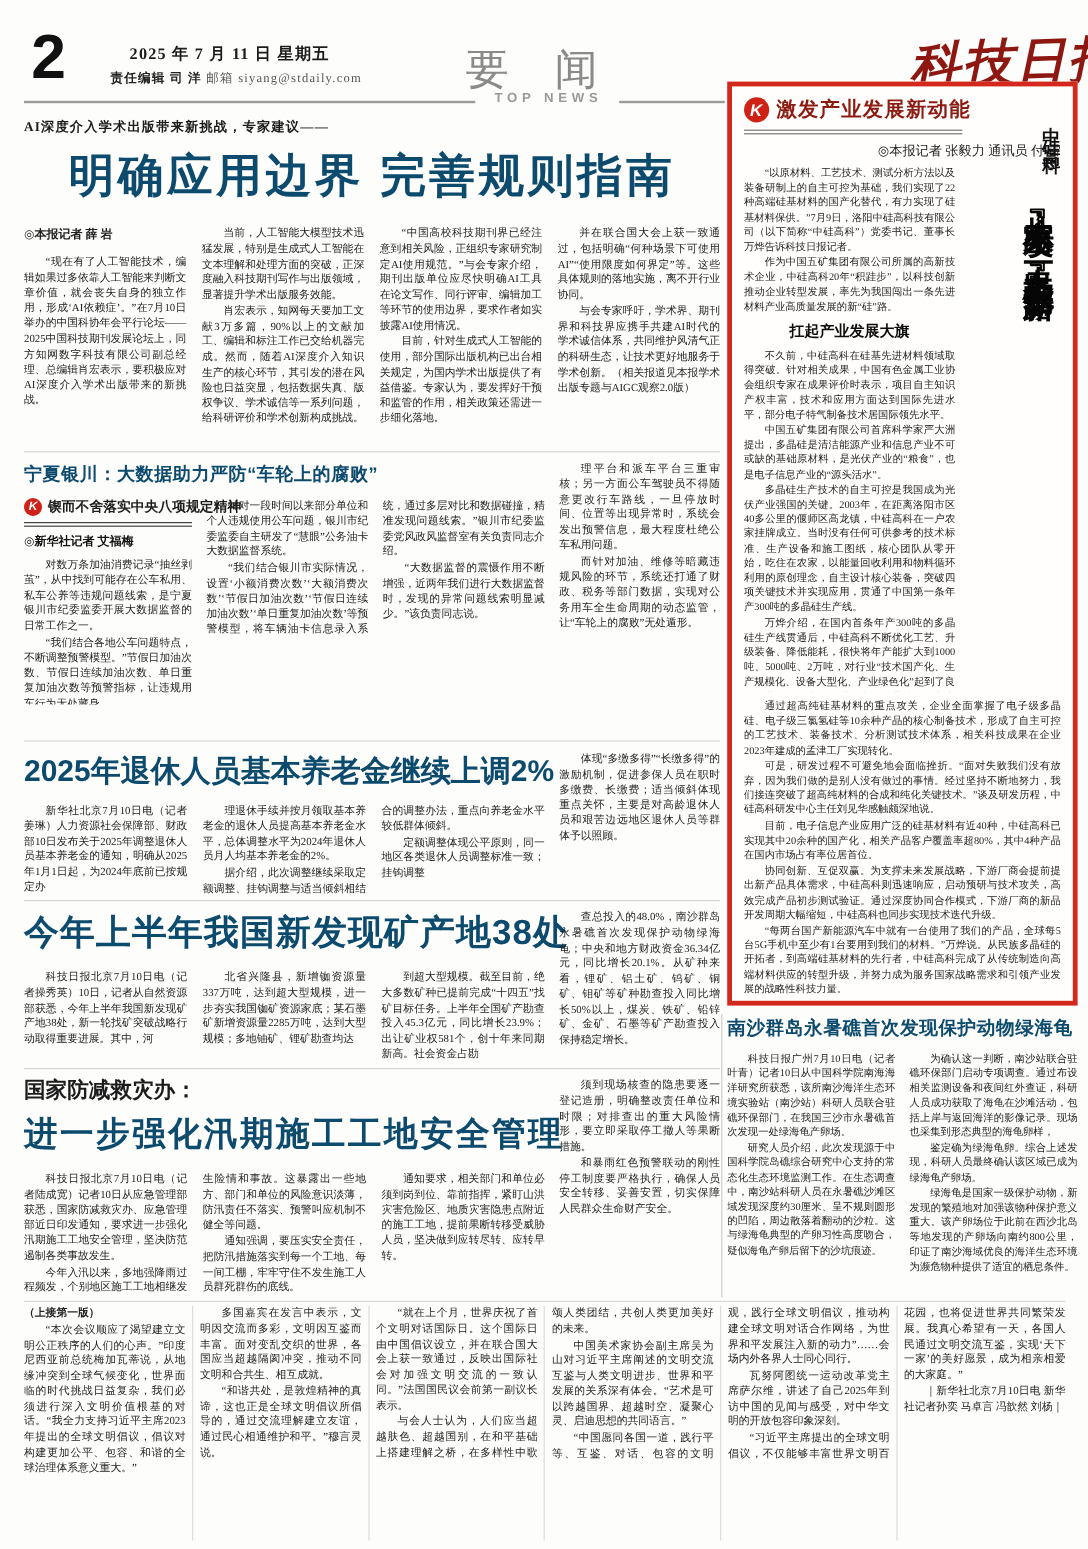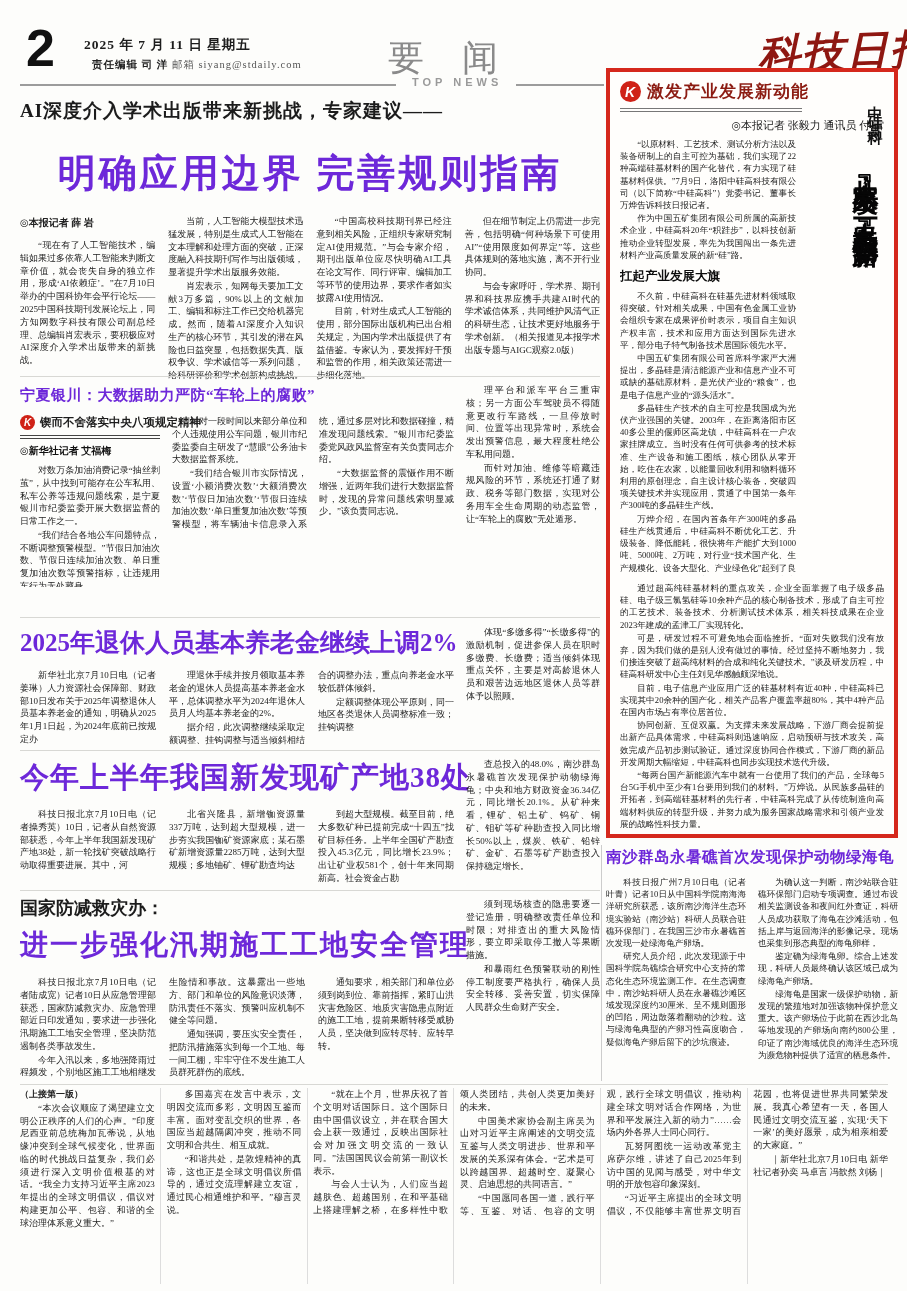--- a/index.html
+++ b/index.html
@@ -1,21 +1,21 @@
 <!DOCTYPE html>
 <html><head>
 <meta charset="utf-8">
 <style>
   html,body{margin:0;padding:0;background:#e8e8e6;}
   .page{position:relative;width:907px;height:1291px;margin:0 auto;background:#fdfdfb;overflow:hidden;
         font-family:"Liberation Serif","DejaVu Serif",serif;color:#1c1c1c;}
   
   .pagenum{position:absolute;left:26px;top:22px;font-family:"Liberation Sans",sans-serif;
            font-weight:bold;font-size:52px;line-height:1;color:#111;}
-  .hdate{position:absolute;left:84px;top:36px;font-weight:bold;font-size:13.5px;letter-spacing:1px;}
+  .hdate{position:absolute;left:108px;top:36px;font-weight:bold;font-size:13.5px;letter-spacing:1px;}
   .heditor{position:absolute;left:92px;top:58px;font-size:10.5px;color:#555;letter-spacing:1px;}
   .heditor b{color:#222;}
   .section{position:absolute;left:388px;top:34px;font-family:"Liberation Sans",sans-serif;
            font-weight:normal;font-size:36px;color:#8a8a8a;letter-spacing:14px;}
   .section-en{position:absolute;left:412px;top:76px;font-family:"Liberation Sans",sans-serif;
               font-weight:bold;font-size:11px;color:#9a9a9a;letter-spacing:4px;}
   .hrule{position:absolute;top:84px;height:2px;background:#9c9c9c;}
   .hr1{left:20px;width:376px;}
   .hr2{left:516px;width:88px;}
   .masthead{position:absolute;left:758px;top:24px;font-size:42px;font-weight:bold;font-style:italic;
@@ -24,27 +24,27 @@
   .flow p{margin:0 0 1px;text-indent:2em;text-align:justify;font-size:9px;line-height:1.42;color:#222;}
   .byline{font-weight:bold;font-size:10px;margin:5px 0 6px;color:#111;}
   .divider{position:absolute;left:20px;width:580px;height:1px;background:#d8d8d4;}
   .art{position:absolute;left:20px;width:580px;}
   .art .main{margin-right:146px;}
   .art .side{position:absolute;right:0;top:4px;width:134px;overflow:hidden;}
   .cols2{column-count:2;column-gap:12px;}
   .cols3{column-count:3;column-gap:13px;}
   .cols4{column-count:4;column-gap:13px;}
   .cols6{column-count:6;column-gap:12px;column-rule:1px solid #ddd;}
-  .htitle{font-family:Liberation Serif, serif;font-weight:bold;color:#6d28d9;white-space:nowrap;}
+  .htitle{font-family:Liberation Sans, sans-serif;font-weight:bold;color:#0c4a6e;white-space:nowrap;}
   .kicon{display:inline-flex;align-items:center;justify-content:center;flex:0 0 auto;
          background:#cf2217;color:#fff;border-radius:50%;font-family:"Liberation Sans",sans-serif;
          font-weight:bold;font-style:italic;}
   
   .art-ai{top:96px;height:278px;}
-  .ai-kicker{font-size:19px;font-weight:bold;letter-spacing:1px;margin:2px 0 24px;}
+  .ai-kicker{font-size:11px;font-weight:bold;letter-spacing:1px;margin:2px 0 8px;}
   .ai-title{font-size:38px;letter-spacing:3px;text-align:center;margin-bottom:16px;}
   .ai-body{height:184px;overflow:hidden;}
   .ai-body p:first-child{font-weight:bold;text-indent:0;font-size:10px;margin:1px 0 9px;}
   
   .art-yc{top:380px;height:234px;}
   .yc-title{font-size:15px;letter-spacing:0.5px;margin:6px 0 10px;}
   .yc-body{display:flex;gap:12px;height:172px;overflow:hidden;}
   .yc-col1{width:140px;flex:0 0 auto;}
   .yc-col23{flex:1;}
   .tagline{display:flex;align-items:center;gap:5px;border-bottom:4px double #444;padding-bottom:5px;
@@ -65,21 +65,21 @@
   .redbox{position:absolute;left:606px;top:68px;width:292px;height:770px;box-sizing:border-box;
           border:4px solid #d5281c;background:#fffefc;padding:8px 10px;}
   .box-head{display:flex;align-items:center;gap:6px;width:182px;border-bottom:4px double #777;
             padding-bottom:5px;font-family:"Liberation Sans",sans-serif;font-weight:bold;
             font-size:17px;color:#8c1c12;letter-spacing:1px;white-space:nowrap;}
   .box-head .kicon{width:21px;height:21px;font-size:14px;}
   .box-byline{font-weight:normal;font-size:11px;margin:6px 0 5px;text-align:right;}
   .box-narrow{width:176px;height:438px;overflow:hidden;}
   .box-narrow p,.box-wide p{font-size:8.6px;line-height:1.42;}
   .box-sub{font-family:"Liberation Sans",sans-serif;font-weight:bold;font-size:12.5px;
-           text-align:left;margin:7px 0 5px;color:#0d0d0d;}
+           text-align:center;margin:7px 0 5px;color:#0d0d0d;}
   .box-vtitle{position:absolute;top:16px;right:10px;height:505px;writing-mode:vertical-rl;
               display:flex;gap:10px;}
   .vt-small{font-family:"Liberation Sans",sans-serif;font-weight:bold;font-size:15px;
             letter-spacing:8px;margin-top:6px;color:#111;}
   .vt-big{font-family:"Liberation Sans",sans-serif;font-weight:bold;font-size:26px;
           letter-spacing:2px;color:#060606;}
   .box-wide{margin-top:6px;height:250px;overflow:hidden;}
   
   .art-turtle{position:absolute;left:606px;top:845px;width:292px;height:236px;}
   .turtle-title{font-size:15.5px;letter-spacing:0.5px;margin:2px 0 8px;}
@@ -113,21 +113,21 @@
   <div class="art art-ai">
     <div class="ai-kicker">AI深度介入学术出版带来新挑战，专家建议——</div>
     <div class="htitle ai-title">明确应用边界  完善规则指南</div>
     <div class="flow cols4 ai-body">
         <p>◎本报记者  薛 岩</p>
         <p>“现在有了人工智能技术，编辑如果过多依靠人工智能来判断文章价值，就会丧失自身的独立作用，形成‘AI依赖症’。”在7月10日举办的中国科协年会平行论坛——2025中国科技期刊发展论坛上，同方知网数字科技有限公司副总经理、总编辑肖宏表示，要积极应对AI深度介入学术出版带来的新挑战。</p>
         <p>当前，人工智能大模型技术迅猛发展，特别是生成式人工智能在文本理解和处理方面的突破，正深度融入科技期刊写作与出版领域，显著提升学术出版服务效能。</p>
         <p>肖宏表示，知网每天要加工文献3万多篇，90%以上的文献加工、编辑和标注工作已交给机器完成。然而，随着AI深度介入知识生产的核心环节，其引发的潜在风险也日益突显，包括数据失真、版权争议、学术诚信等一系列问题，给科研评价和学术创新构成挑战。</p>
         <p>“中国高校科技期刊界已经注意到相关风险，正组织专家研究制定AI使用规范。”与会专家介绍，期刊出版单位应尽快明确AI工具在论文写作、同行评审、编辑加工等环节的使用边界，要求作者如实披露AI使用情况。</p>
         <p>目前，针对生成式人工智能的使用，部分国际出版机构已出台相关规定，为国内学术出版提供了有益借鉴。专家认为，要发挥好干预和监管的作用，相关政策还需进一步细化落地。</p>
-        <p>但在细节制定上仍需进一步完善，包括明确“何种场景下可使用AI”“使用限度如何界定”等。这些具体规则的落地实施，离不开行业协同。</p>
+        <p>并在联合国大会上获一致通过，包括明确“何种场景下可使用AI”“使用限度如何界定”等。这些具体规则的落地实施，离不开行业协同。</p>
         <p>与会专家呼吁，学术界、期刊界和科技界应携手共建AI时代的学术诚信体系，共同维护风清气正的科研生态，让技术更好地服务于学术创新。（相关报道见本报学术出版专题与AIGC观察2.0版）</p>
       </div>
   </div>
   <div class="divider" style="top:376px"></div>
 
   <div class="art art-yc">
     <div class="main">
       <div class="htitle yc-title">宁夏银川：大数据助力严防“车轮上的腐败”</div>
       <div class="yc-body">
         <div class="yc-col1">

